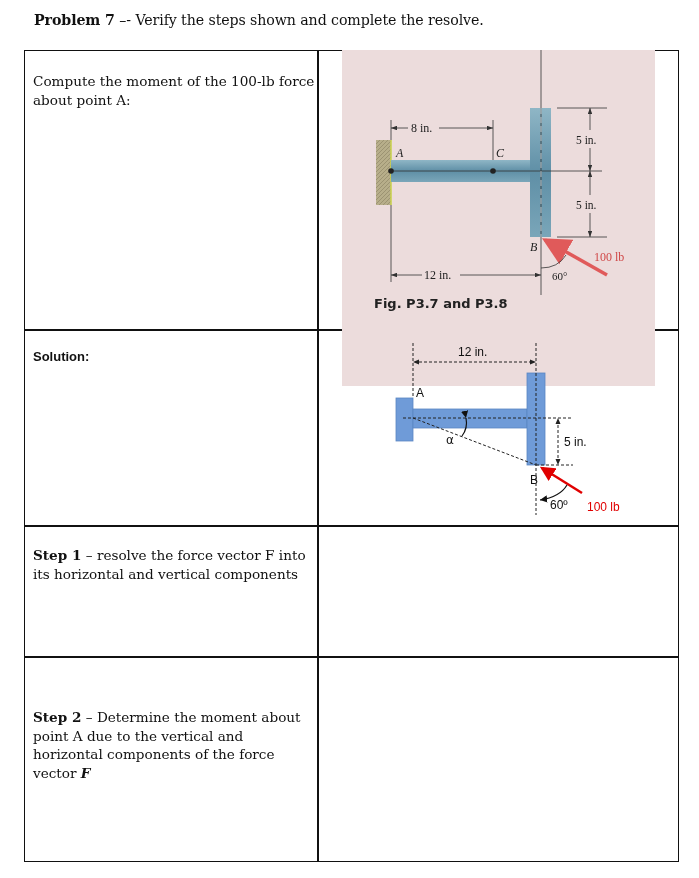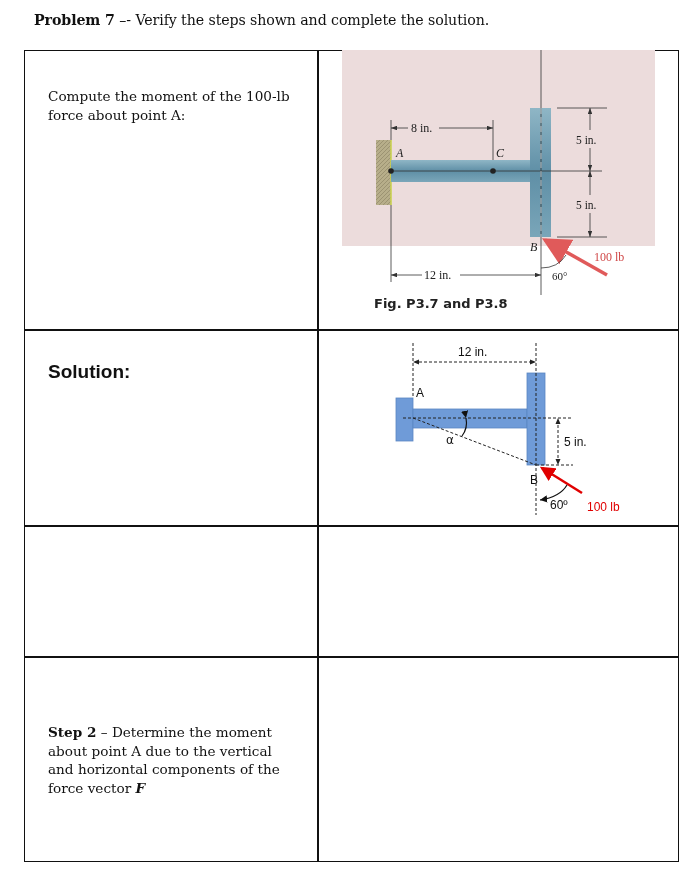--- a/index.html
+++ b/index.html
@@ -5,47 +5,50 @@
   html, body { margin:0; padding:0; background:#ffffff; }
   body { width:699px; height:878px; position:relative; overflow:hidden;
          font-family:"DejaVu Serif", "Liberation Serif", serif; color:#111; }
   .title { position:absolute; left:34px; top:12px; font-size:14.2px; letter-spacing:-0.1px; }
   .title b { font-weight:bold; }
   .tbl { position:absolute; left:24px; top:50px; width:655px; height:812px;
          border:1.5px solid #111; box-sizing:border-box; }
   .vline { position:absolute; left:292px; top:0; bottom:0; width:1.5px; background:#111; }
   .hline { position:absolute; left:0; right:0; height:1.5px; background:#111; }
   .cell-text { position:absolute; left:8px; width:282px; font-size:13.6px; line-height:18.5px; }
-  .cell-text p { margin:15px; }
+  .cell-text p { margin:0; }
   .sans { font-family:"Liberation Sans", "DejaVu Sans", sans-serif; }
-  .fig { position:absolute; left:342px; top:50px; width:313px; height:196px; background:#ecdcdc; }
+  .fig { position:absolute; left:342px; top:50px; width:313px; height:336px; background:#ecdcdc; }
   svg text { font-family:"Liberation Serif", serif; }
   .fbd { position:absolute; left:370px; top:335px; }
 </style>
 </head>
 <body>
 
 <div class="title">
-  <b>Problem 7</b><span> –- Verify the steps shown and complete the solution.</span>
+  <b>Problem 7</b><span> –- Verify the steps shown and complete the resolve.</span>
 </div>
 
 <div class="tbl">
   <div class="vline"></div>
   <div class="hline" style="top:278px"></div>
   <div class="hline" style="top:474px"></div>
   <div class="hline" style="top:605px"></div>
 
   <div class="cell-text" style="top:21px">
     <p>Compute the moment of the 100-lb force about point A:</p>
   </div>
 
-  <div class="cell-text sans" style="top:297px; font-size:19px; line-height:18px;">
+  <div class="cell-text sans" style="top:297px; font-size:13px; line-height:18px;">
     <p style="font-weight:bold">Solution:</p>
   </div>
 
+  <div class="cell-text" style="top:495px">
+    <p><b>Step 1</b><span> – resolve the force vector F into its horizontal and vertical components</span></p>
+  </div>
 
   <div class="cell-text" style="top:657px">
     <p><b>Step 2</b><span> – Determine the moment about point A due to the vertical and horizontal components of the force vector </span><b><i>F</i></b></p>
   </div>
 
   <div style="position:absolute; left:294px; top:476px; right:0; height:128px"></div>
   <div style="position:absolute; left:294px; top:607px; right:0; bottom:0"></div>
 </div>
 
 <div class="fig">

